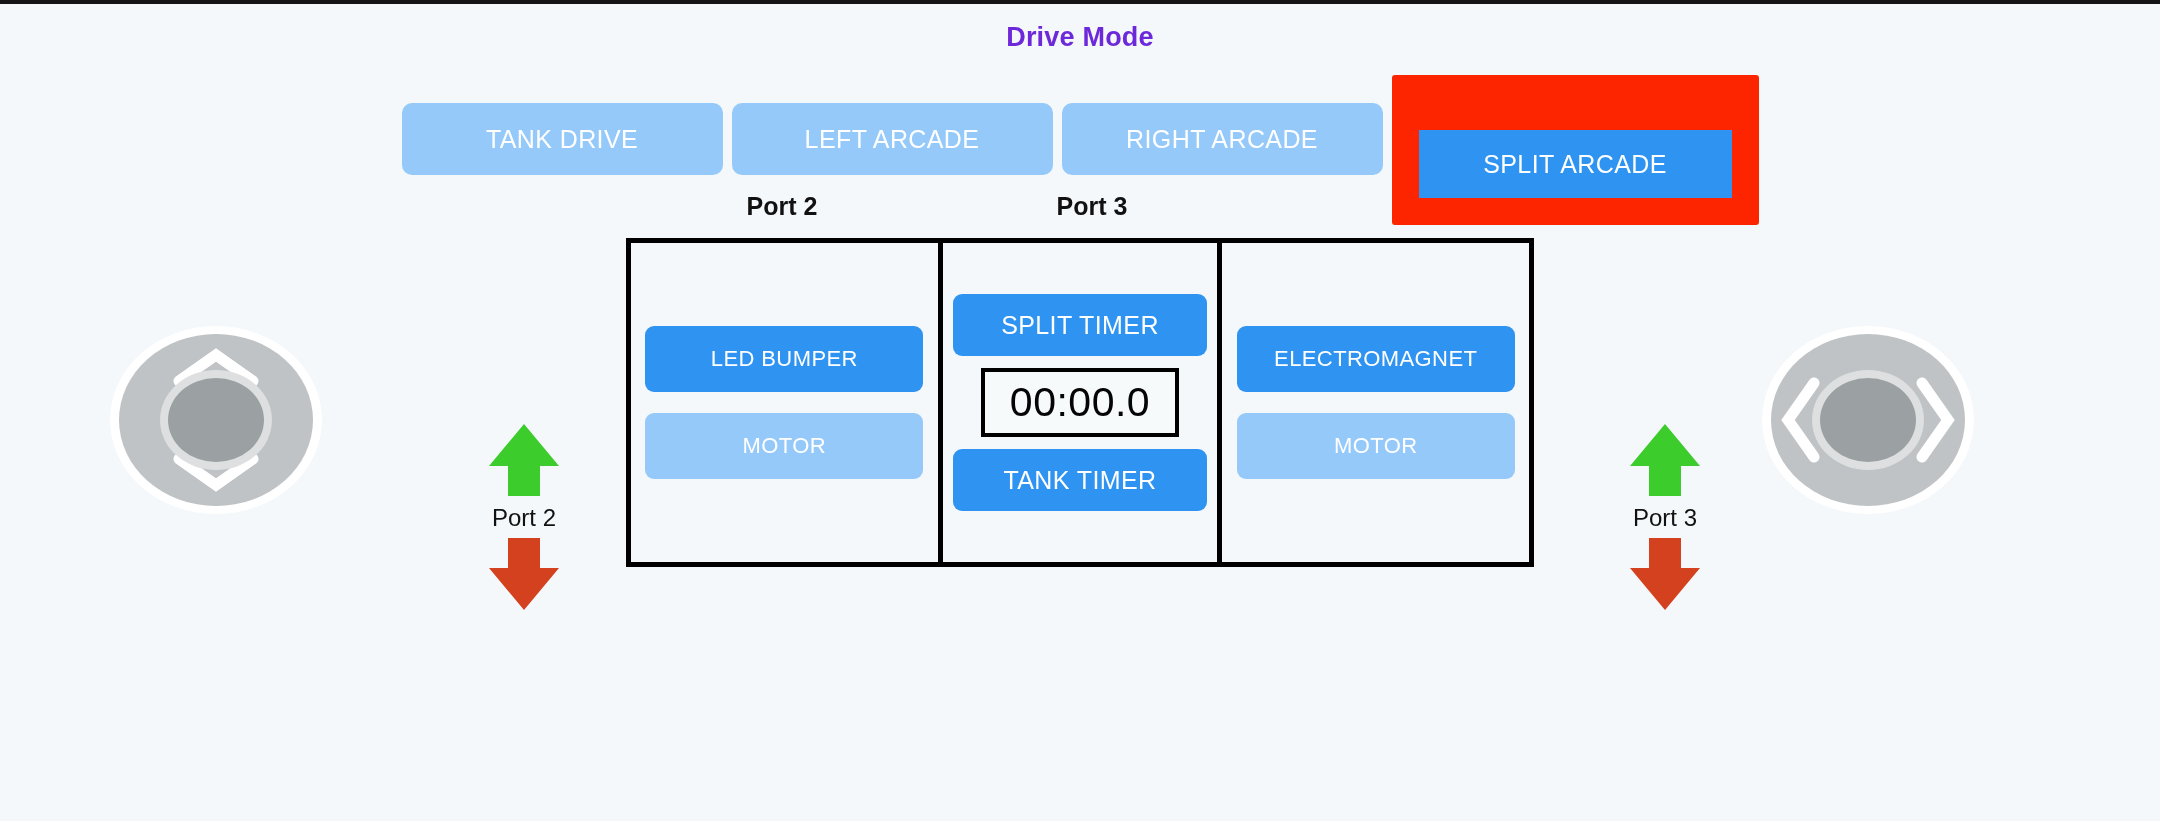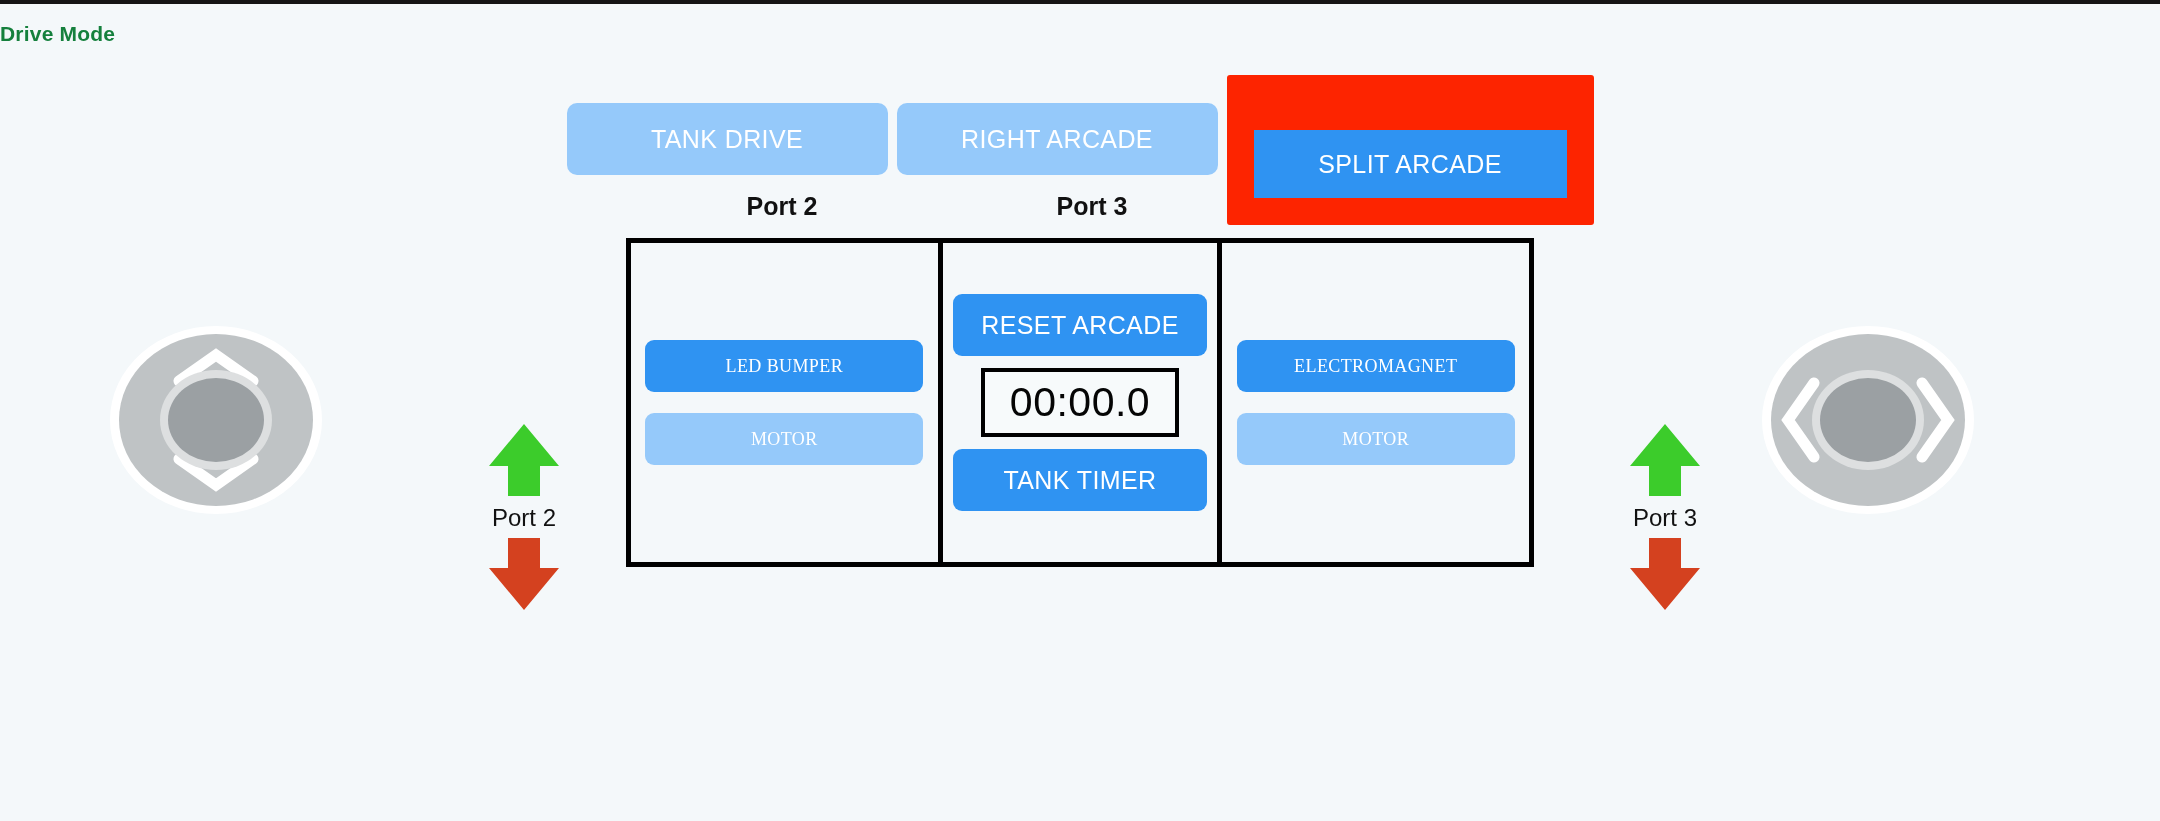--- a/index.html
+++ b/index.html
@@ -17,24 +17,24 @@
     position: relative;
     border-top: 4px solid #151515;
   }
 
   
   #drive-mode-title {
     position: absolute;
     top: 18px;
     left: 0;
     width: 100%;
-    text-align: left;
-    font-size: 21px;
+    text-align: center;
+    font-size: 27px;
     font-weight: bold;
-    color: #15803d;
+    color: #6d28d9;
     letter-spacing: 0.2px;
   }
 
   #drive-mode-row {
     position: absolute;
     top: 71px;
     left: 0;
     width: 100%;
     display: flex;
     justify-content: center;
@@ -121,26 +121,26 @@
     width: 308px;
   }
   .panel-col.timer {
     width: 286px;
     border-left: 5px solid #000000;
     border-right: 5px solid #000000;
   }
 
   .device-btn {
     width: 278px;
-    height: 52px;
+    height: 66px;
     border: none;
     border-radius: 9px;
     color: #ffffff;
-    font-size: 18px;
-    font-family: Liberation Serif, serif;
+    font-size: 22px;
+    font-family: Liberation Sans, sans-serif;
     letter-spacing: 0.4px;
     display: flex;
     align-items: center;
     justify-content: center;
     cursor: pointer;
     background: #95c9fa;
   }
   .device-btn.on { background: #2f93f2; }
   .device-btn + .device-btn { margin-top: 21px; }
 
@@ -256,20 +256,23 @@
 <body>
 
 <div id="drive-mode-title">Drive Mode</div>
 
 <div id="drive-mode-row">
 
   <div class="mode-btn-wrap">
     <button class="mode-btn">TANK DRIVE</button>
   </div>
 
+  <div class="mode-btn-wrap">
+    <button class="mode-btn">LEFT ARCADE</button>
+  </div>
 
   <div class="mode-btn-wrap">
     <button class="mode-btn">RIGHT ARCADE</button>
   </div>
 
   <div class="mode-btn-wrap selected">
     <button class="mode-btn active">SPLIT ARCADE</button>
   </div>
 
 </div>
@@ -280,21 +283,21 @@
 </div>
 
 <div id="control-panel">
 
   <div class="panel-col port">
     <button class="device-btn on">LED BUMPER</button>
     <button class="device-btn">MOTOR</button>
   </div>
 
   <div class="panel-col timer">
-    <button class="timer-btn">RESET ARCADE</button>
+    <button class="timer-btn">SPLIT TIMER</button>
     <div id="timer-display">00:00.0</div>
     <button class="timer-btn">TANK TIMER</button>
   </div>
 
   <div class="panel-col port">
     <button class="device-btn on">ELECTROMAGNET</button>
     <button class="device-btn">MOTOR</button>
   </div>
 
 </div>

